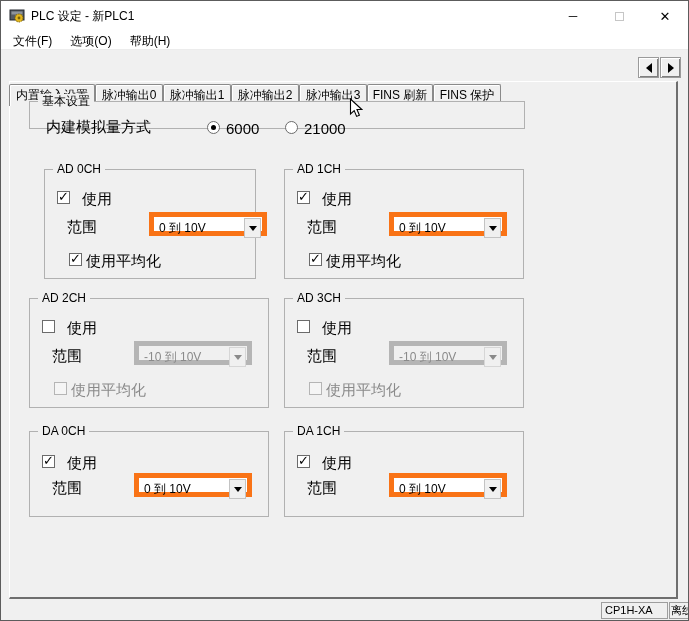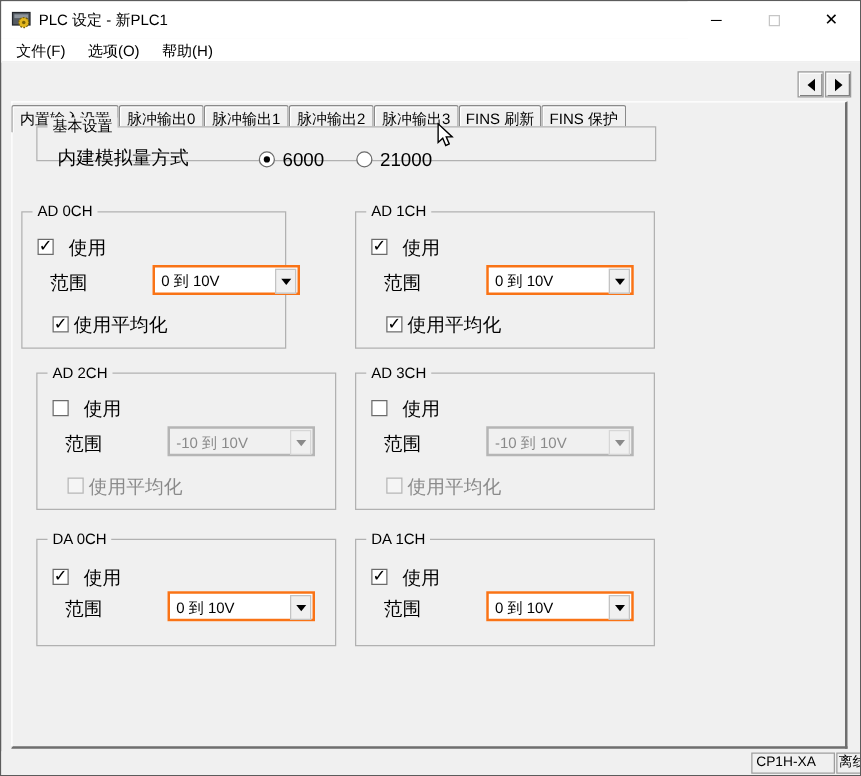--- a/index.html
+++ b/index.html
@@ -36,42 +36,42 @@
 
   
   .panel{position:absolute;left:8px;top:80px;width:669px;height:518px;background:#f0f0f0;
          border-top:1px solid #ffffff;border-left:1px solid #ffffff;
          border-right:2px solid #6e6e6e;border-bottom:2px solid #6e6e6e;z-index:1;}
 
   
   .group{position:absolute;border:1px solid #b1b1b1;background:#f0f0f0;z-index:2;}
   .group-title{position:absolute;top:-8px;left:8px;background:#f0f0f0;padding:0 4px;font-size:12px;color:#000;line-height:14px;white-space:nowrap;}
   .g-basic{left:28px;top:100px;width:496px;height:28px;}
-  .g-ad0{left:16px;top:168px;width:212px;height:110px;}
+  .g-ad0{left:43px;top:168px;width:212px;height:110px;}
   .g-ad1{left:283px;top:168px;width:240px;height:110px;}
   .g-ad2{left:28px;top:297px;width:240px;height:110px;}
   .g-ad3{left:283px;top:297px;width:240px;height:110px;}
   .g-da0{left:28px;top:430px;width:240px;height:86px;}
   .g-da1{left:283px;top:430px;width:240px;height:86px;}
 
   .lbl{position:absolute;font-size:15px;color:#000;line-height:13px;white-space:nowrap;}
   .lbl.disabled{color:#8a8a8a;}
 
   
   .cb{position:absolute;width:13px;height:13px;background:#ffffff;border:1px solid #6b6b6b;}
   .cb .mark{visibility:hidden;position:absolute;left:0px;top:-3px;font-size:13px;font-weight:bold;color:#000;}
   .cb.checked .mark{visibility:visible;}
   .cb.disabled{border-color:#b5b5b5;background:#f5f5f5;}
 
   
   .radio{position:absolute;width:13px;height:13px;border:1px solid #6b6b6b;border-radius:50%;background:#fff;}
   .radio.selected::after{content:"";position:absolute;left:3px;top:3px;width:5px;height:5px;border-radius:50%;background:#000;}
 
   
-  .combo{position:absolute;width:118px;height:24px;background:#ffffff;border:2px solid #f97316;}
+  .combo{position:absolute;width:118px;height:24px;background:#ffffff;border:5px solid #f97316;}
   .combo-text{position:absolute;left:5px;top:0;height:22px;line-height:22px;font-size:12px;color:#000;white-space:nowrap;}
   .combo-btn{position:absolute;right:1px;top:1px;width:17px;height:20px;background:#f0f0f0;border:1px solid #c3c3c3;display:flex;align-items:center;justify-content:center;}
   .combo-arrow{width:0;height:0;border:4px solid transparent;border-top:5px solid #000;margin-top:4px;}
   .combo.disabled{border-color:#b5b5b5;background:#f0f0f0;}
   .combo.disabled .combo-text{color:#8a8a8a;}
   .combo.disabled .combo-btn{border-color:#d6d6d6;}
   .combo.disabled .combo-arrow{border-top-color:#8a8a8a;}
 
   
   .use-cb{left:12px;top:21px;}

